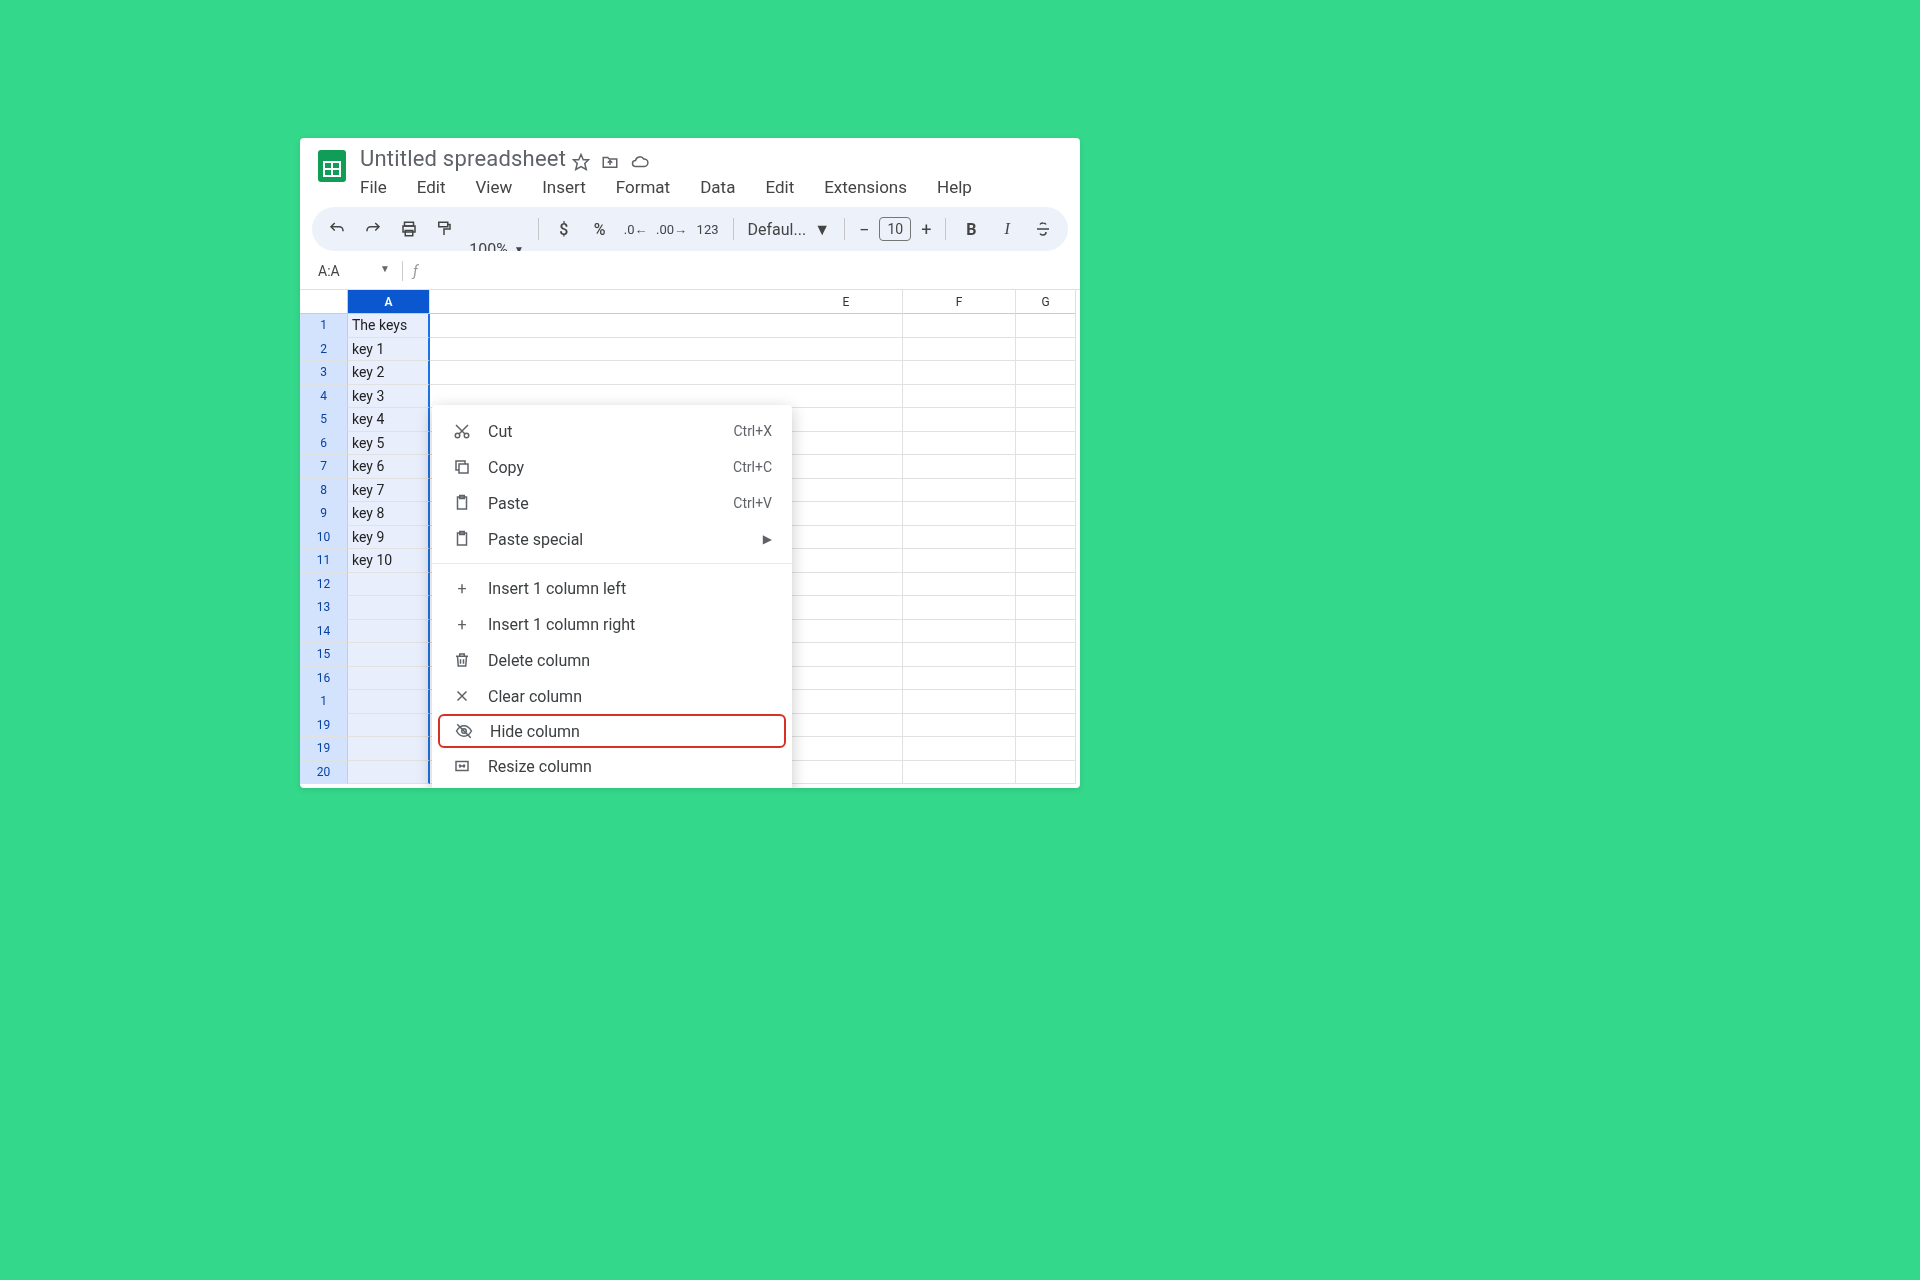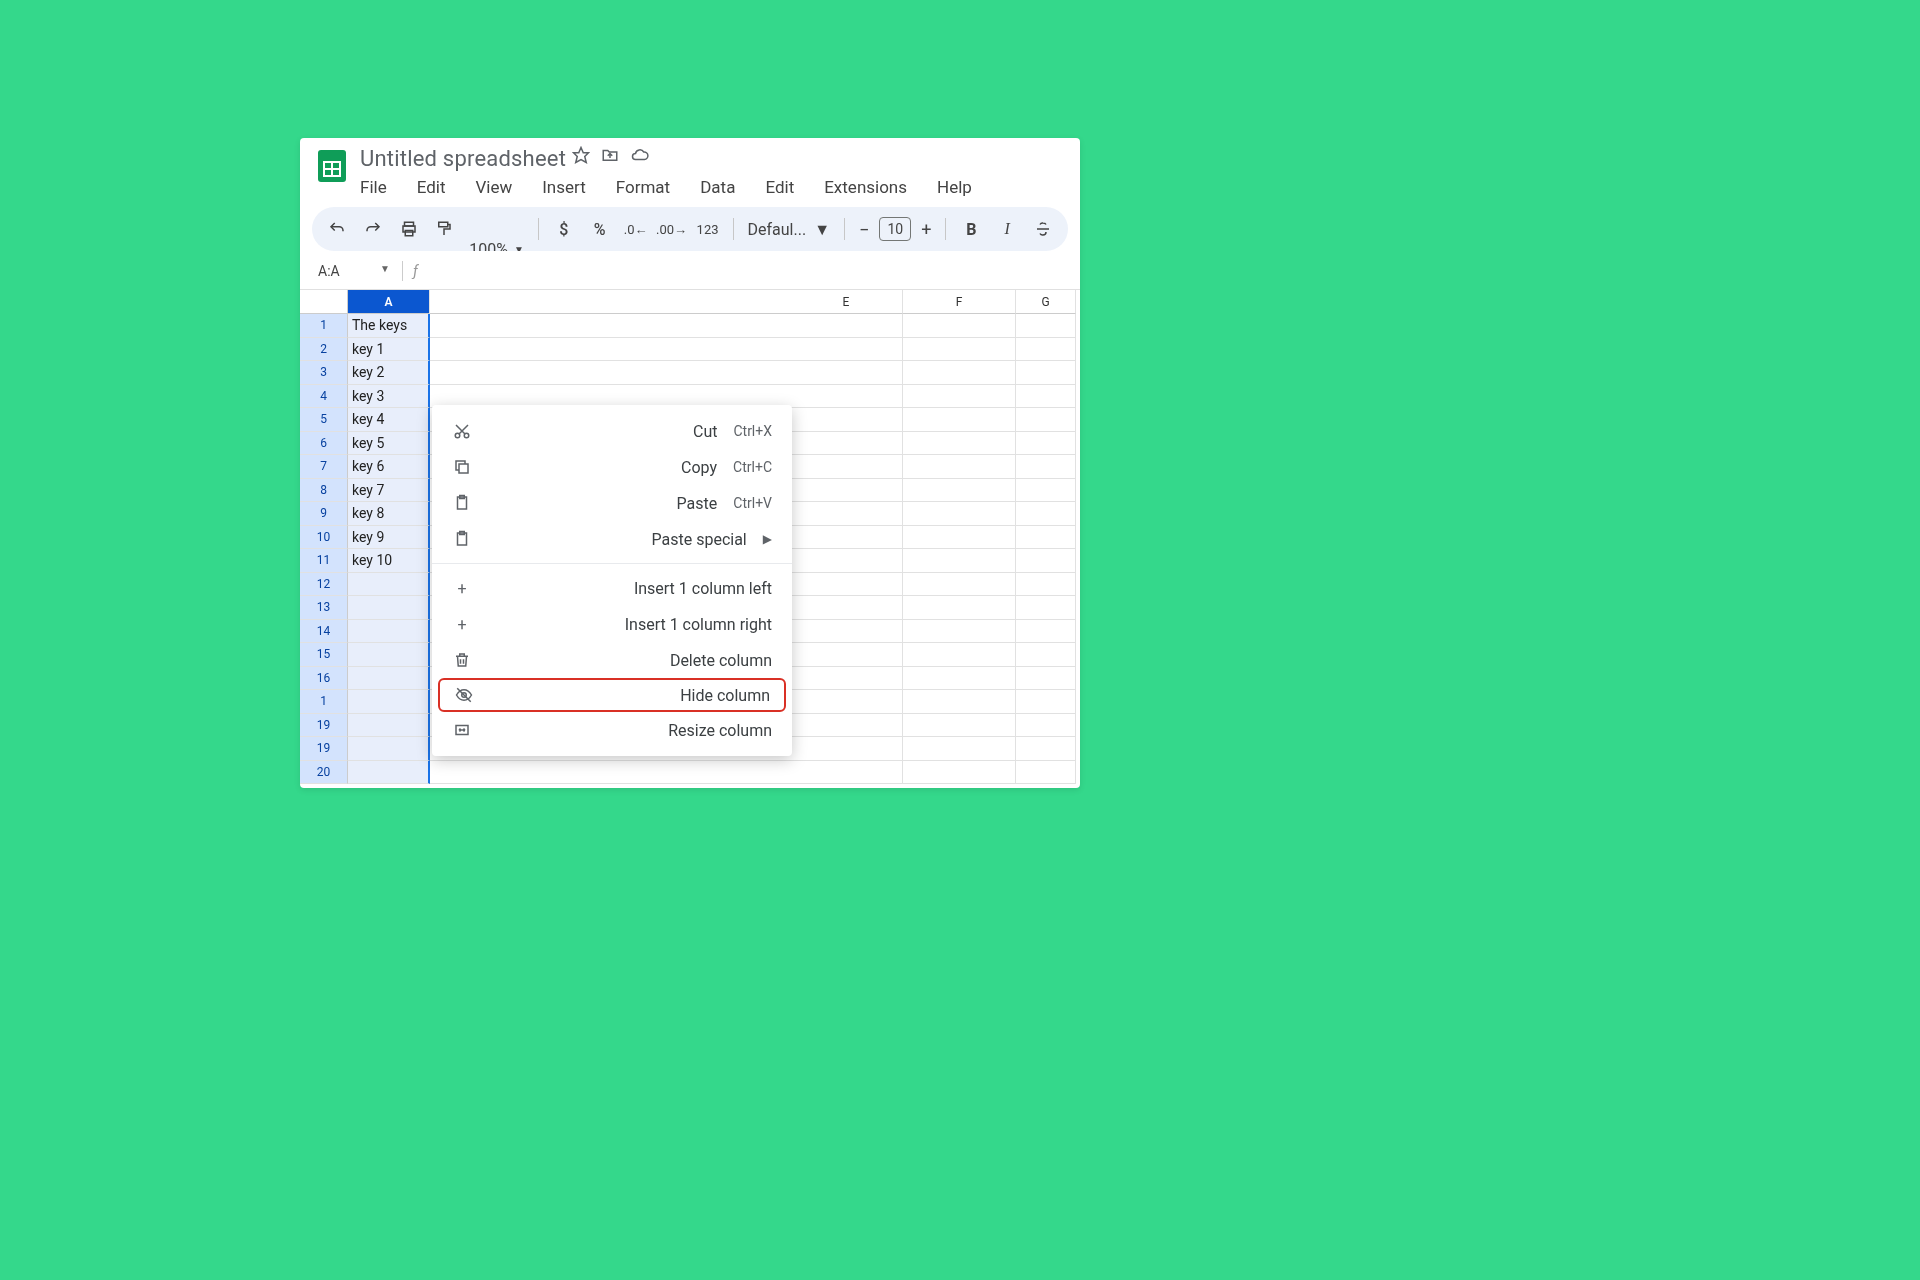--- a/index.html
+++ b/index.html
@@ -2,21 +2,21 @@
 <html><head>
 <meta charset="utf-8">
 <style>
 * { box-sizing: border-box; margin: 0; padding: 0; }
 body { font-family: "Google Sans", Roboto, Arial, sans-serif; background: #34d88b; width: 1920px; height: 1280px; position: relative; }
 .app-window { position: absolute; left: 300px; top: 138px; width: 780px; height: 650px; background: #fff; border-radius: 4px; overflow: hidden; box-shadow: 0 2px 6px rgba(0,0,0,0.1); }
 .header { display: flex; align-items: flex-start; padding: 8px 12px 0 12px; }
 .logo { width: 40px; height: 40px; margin-right: 8px; display: flex; align-items: center; justify-content: center; }
 .logo svg { width: 36px; height: 36px; }
 .title-area { display: flex; flex-direction: column; }
-.title-row { display: flex; align-items: flex-start; gap: 6px; padding-bottom: 2px; }
+.title-row { display: flex; align-items: flex-end; gap: 6px; padding-bottom: 2px; }
 .doc-title { font-size: 22px; color: #5f6368; letter-spacing: 0.2px; }
 .title-icons { display: flex; gap: 10px; color: #5f6368; }
 .title-icons span { display: inline-flex; cursor: pointer; }
 .menubar { display: flex; gap: 30px; color: #444; font-size: 17px; padding: 4px 0 10px 0; }
 .menubar span { cursor: pointer; }
 .toolbar { margin: 0 12px; background: #edf2fa; border-radius: 24px; height: 44px; display: flex; align-items: center; padding: 0 14px; gap: 14px; color: #444; font-size: 16px; overflow: hidden; }
 .toolbar .sep { width: 1px; height: 22px; background: #c7c7c7; }
 .toolbar .ic { display: inline-flex; align-items: center; justify-content: center; width: 22px; height: 22px; cursor: pointer; }
 .zoom { display: flex; align-items: center; gap: 6px; cursor: pointer; margin-top: 40px; }
 .zoom .tri { font-size: 10px; color: #444; }
@@ -35,21 +35,21 @@
 .col-h.selected { background: #0b57d0; color: #fff; font-weight: 600; width: 82px; }
 .rows { }
 .row { display: flex; height: 23.5px; font-size: 14px; }
 .row-h { width: 48px; text-align: center; line-height: 23px; font-size: 12px; color: #333; border-right: 1px solid #ccc; border-bottom: 1px solid #e1e1e1; background: #fff; }
 .row .cell { width: 113px; border-right: 1px solid #e1e1e1; border-bottom: 1px solid #e1e1e1; padding: 0 4px; line-height: 23px; color: #222; background: #fff; }
 .row .cell.colA { width: 82px; background: #e8eefb; border-right: 2px solid #1a73e8; }
 .row-h.sel { background: #d3e3fd; color: #0842a0; }
 .context-menu { position: absolute; left: 132px; top: 115px; width: 360px; background: #fff; border-radius: 4px; box-shadow: 0 4px 16px rgba(0,0,0,0.22); padding: 8px 0; font-size: 16px; color: #3c4043; z-index: 10; }
 .cm-item { display: flex; align-items: center; height: 36px; padding: 0 20px; cursor: pointer; gap: 16px; position: relative; }
 .cm-item .ic { width: 20px; height: 20px; display: inline-flex; align-items: center; justify-content: center; color: #5f6368; }
-.cm-item .lbl { flex: 1; text-align: right; }
+.cm-item .lbl { flex: 1; }
 .cm-item .shortcut { color: #5f6368; font-size: 14px; }
 .cm-item .submenu-arrow { color: #5f6368; font-size: 12px; }
 .cm-sep { height: 1px; background: #e8eaed; margin: 6px 0; }
 .cm-item.highlighted { border: 2px solid #d93025; border-radius: 6px; margin: 0 6px; padding: 0 14px; height: 34px; }
 svg { display: block; }
 </style>
 </head>
 <body>
 
 <div class="app-window">
@@ -388,20 +388,28 @@
         <span class="lbl">Insert 1 column right</span>
       </div>
       <div class="cm-item">
         <span class="ic">
             <svg width="18" height="18" viewBox="0 0 24 24" fill="none" stroke="#5f6368" stroke-width="2">
               <path d="M4 7h16M9 7V4h6v3M6 7l1 13h10l1-13M10 11v6M14 11v6"></path>
             </svg>
           </span>
         <span class="lbl">Delete column</span>
       </div>
+      <div class="cm-item">
+        <span class="ic">
+            <svg width="18" height="18" viewBox="0 0 24 24" fill="none" stroke="#5f6368" stroke-width="2">
+              <path d="M6 6l12 12M18 6L6 18"></path>
+            </svg>
+          </span>
+        <span class="lbl">Clear column</span>
+      </div>
       <div class="cm-item highlighted">
         <span class="ic">
             <svg width="18" height="18" viewBox="0 0 24 24" fill="none" stroke="#5f6368" stroke-width="2">
               <path d="M2 12s4-7 10-7 10 7 10 7-4 7-10 7-10-7-10-7z"></path>
               <circle cx="12" cy="12" r="3"></circle>
               <line x1="3" y1="3" x2="21" y2="21"></line>
             </svg>
           </span>
         <span class="lbl">Hide column</span>
       </div>

